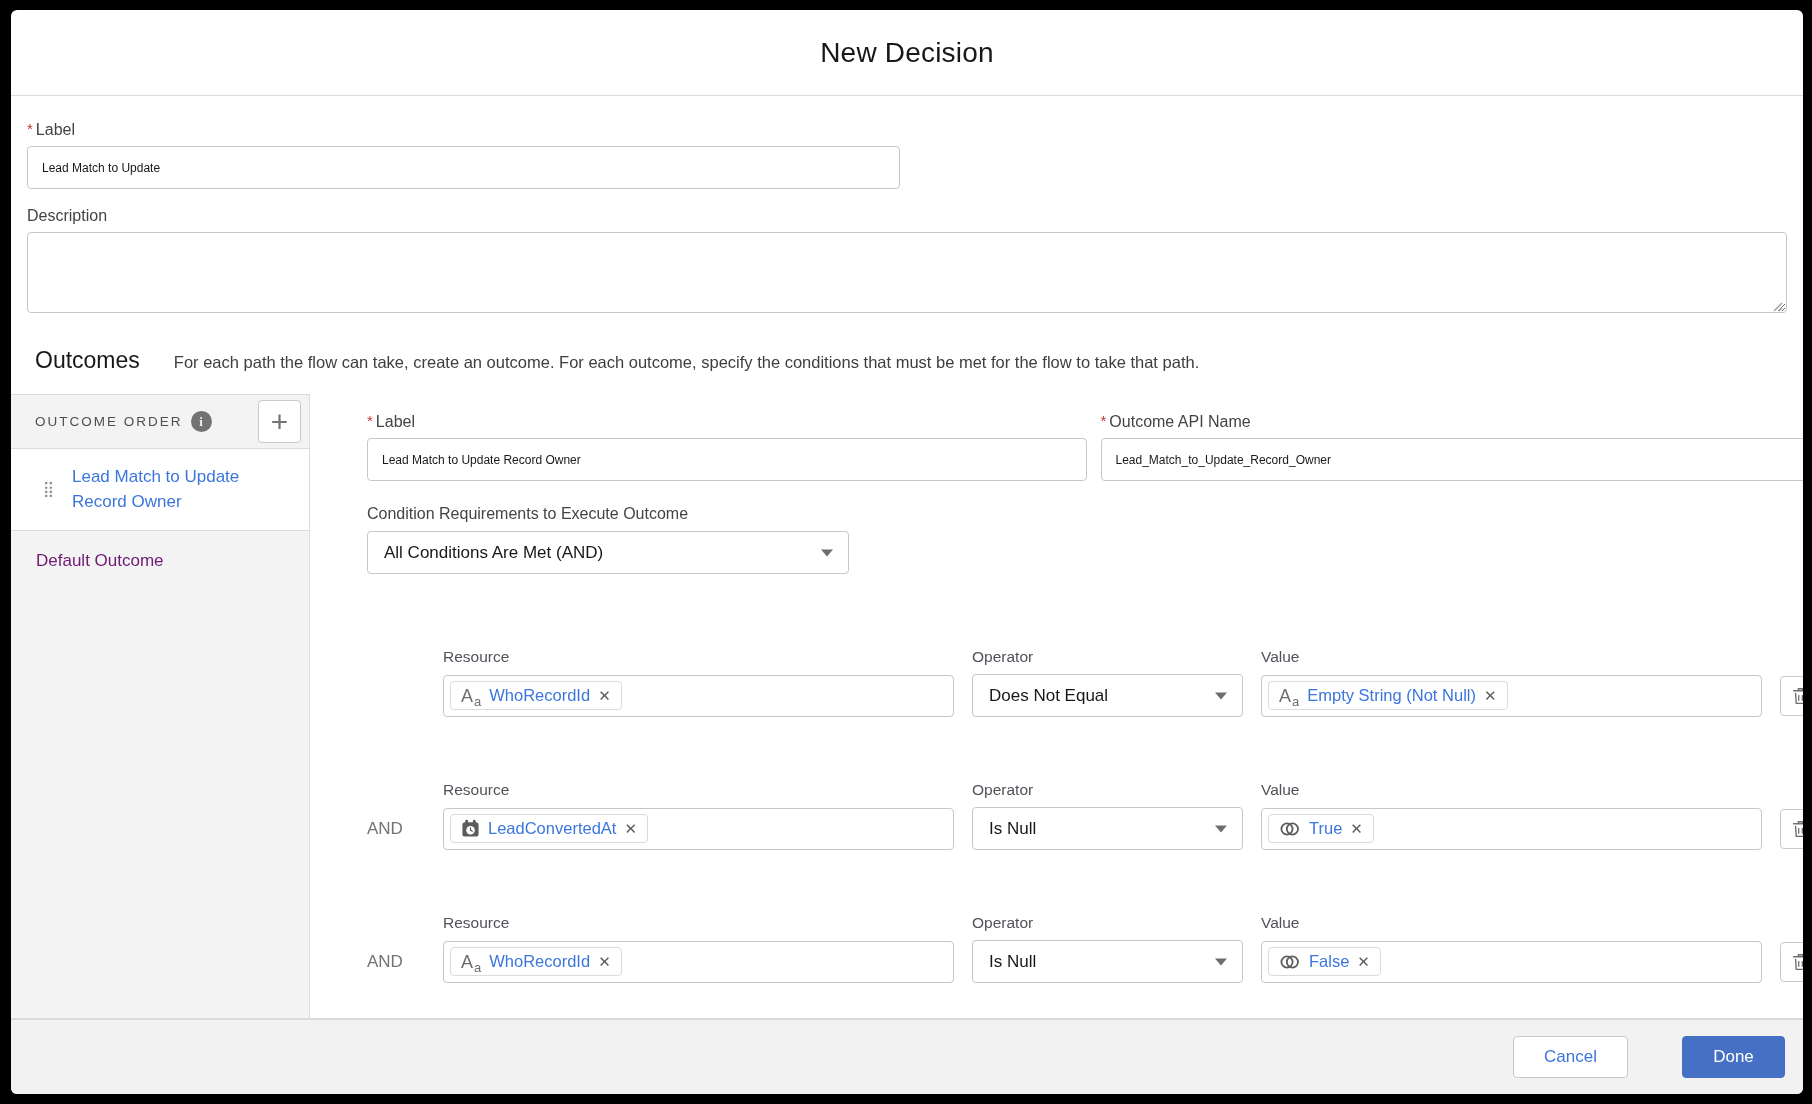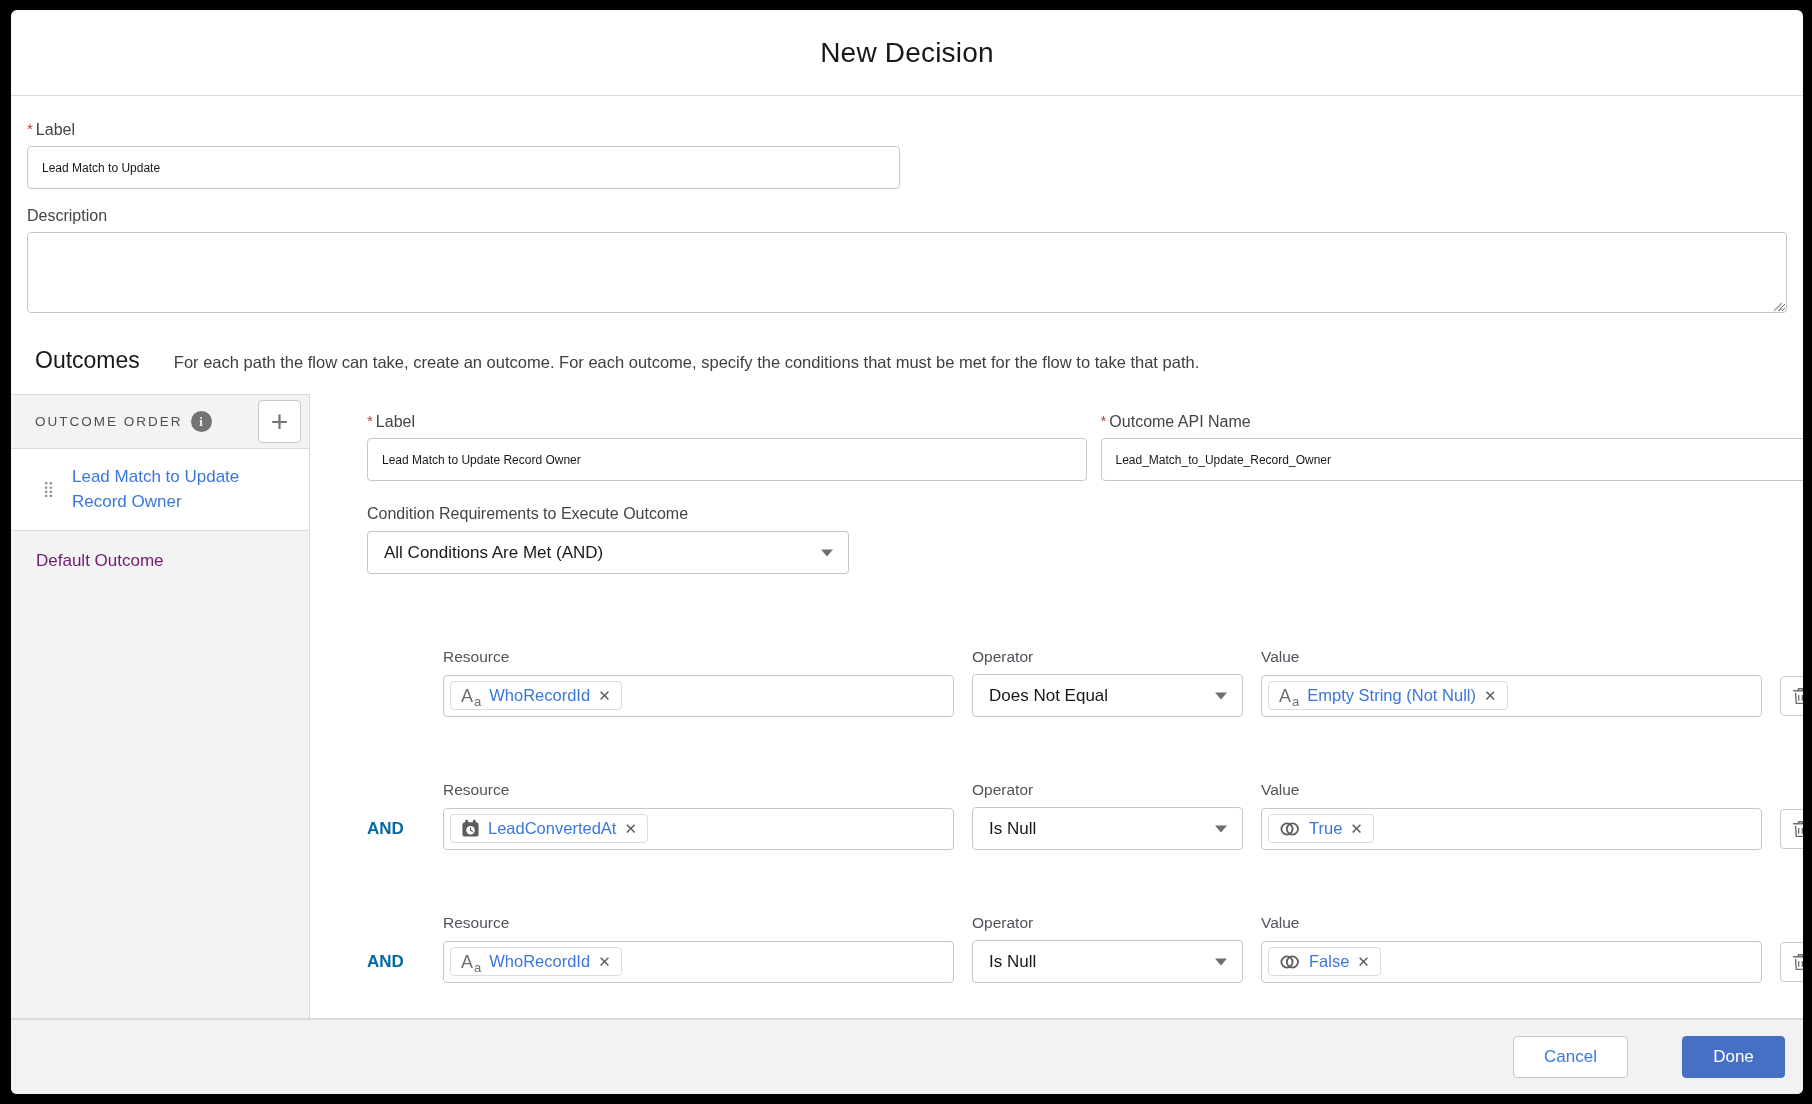--- a/index.html
+++ b/index.html
@@ -134,21 +134,21 @@
   
   .cond-row {
     display: grid;
     grid-template-columns: 58px 511px 271px 501px 40px;
     column-gap: 18px;
     row-gap: 8px;
     margin-bottom: 16px;
     align-items: center;
   }
   .col-label { font-size: 15.5px; color: #52525a; align-self: end; margin-top: 48px; }
-  .logic-cell { font-size: 17px; font-weight: bold; color: #0369a1; grid-column: 1; grid-row: 2; }
+  .logic-cell { font-size: 17px; font-weight: normal; color: #737373; grid-column: 1; grid-row: 2; }
   .pill-box {
     height: 42px; border: 1px solid #c9c7c5; border-radius: 4px;
     display: flex; align-items: center; padding: 0 6px; background: #fff;
   }
   .pill {
     display: inline-flex; align-items: center; gap: 8px;
     border: 1px solid #dddbda; border-radius: 4px;
     padding: 4px 10px; background: #fff; cursor: default;
   }
   .pill-text { color: #3b76dd; font-size: 16.5px; }

